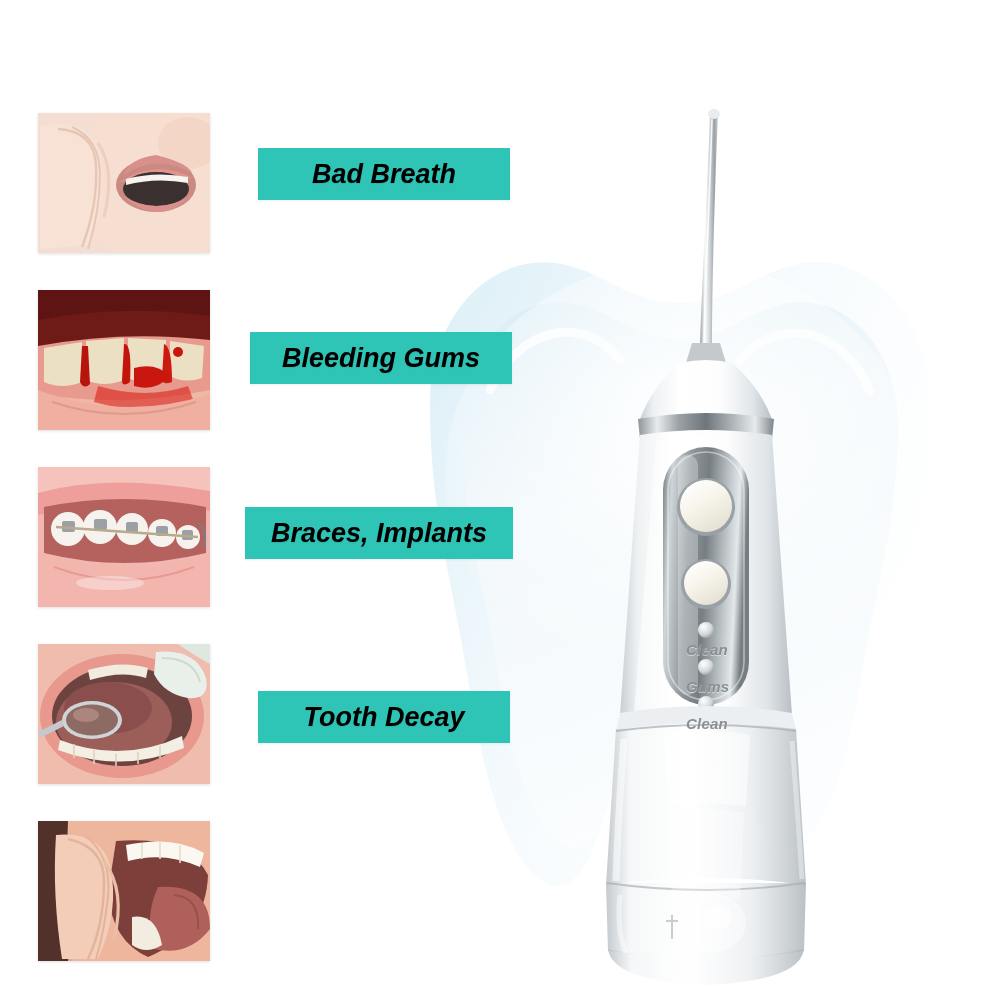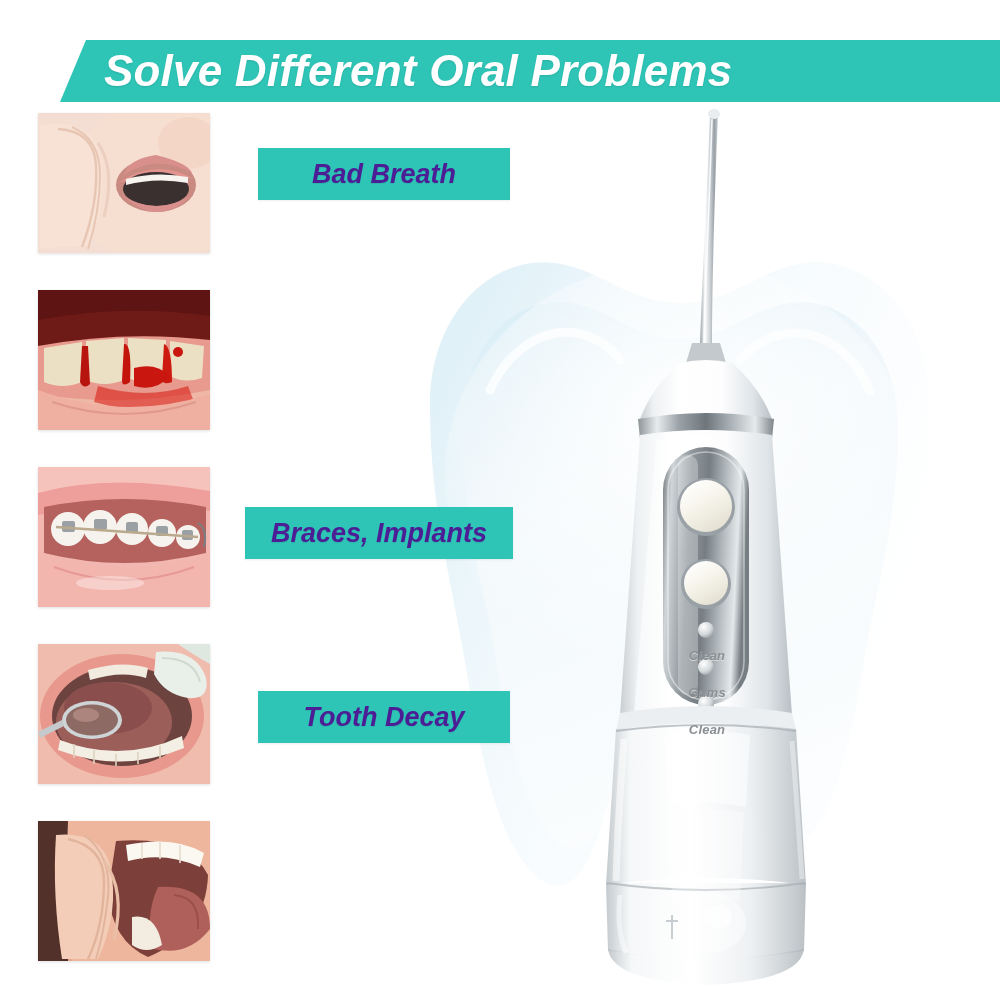--- a/index.html
+++ b/index.html
@@ -37,32 +37,32 @@
   }
   .thumb svg { display:block; width:100%; height:100%; }
 
   
   .chip {
     position:absolute; height:52px;
     background:#2ec4b6; display:flex; align-items:center;
     box-shadow:0 1px 2px rgba(0,0,0,.07);
   }
   .chip span {
-    color:#4c1d95; font-size:27px; font-weight:bold; font-style:italic;
+    color:#000000; font-size:27px; font-weight:bold; font-style:italic;
     white-space:nowrap; width:100%; text-align:center;
     text-shadow:0 1px 1px rgba(0,0,0,.08);
   }
 
   
   .device { position:absolute; left:560px; top:95px; width:300px; height:890px; }
   .device svg { display:block; }
   .mode-lbl {
-    position:absolute; color:#8a8f93; font-size:13px;
+    position:absolute; color:#8a8f93; font-size:15px;
     font-weight:bold; font-style:italic;
-    letter-spacing:.2px; text-shadow:0 1px 0 rgba(255,255,255,.5);margin-top:7px;
+    letter-spacing:.2px; text-shadow:0 1px 0 rgba(255,255,255,.5);
   }
 </style>
 </head>
 <body>
 
 <div id="stage">
 
   <div class="tooth-bg">
     <svg viewBox="0 0 620 760" xmlns="http://www.w3.org/2000/svg">
       <defs>
@@ -109,23 +109,20 @@
                C238,655 214,692 184,664
                C148,630 136,542 122,462
                C110,400 92,338 92,250 Z" fill="url(#tg)"></path>
       <ellipse cx="310" cy="300" rx="235" ry="215" fill="url(#glow)"></ellipse>
 
       <path d="M120,215 C150,150 215,140 250,185" fill="none" stroke="#ffffff" stroke-width="9" stroke-linecap="round" opacity=".75"></path>
       <path d="M370,185 C410,140 472,152 500,216" fill="none" stroke="#ffffff" stroke-width="9" stroke-linecap="round" opacity=".7"></path>
     </svg>
   </div>
 
-  <div class="banner">
-    <div class="banner-text">Solve Different Oral Problems</div>
-  </div>
 
   <div class="thumb" style="top:113px;">
     <svg viewBox="0 0 172 140" preserveAspectRatio="xMidYMid slice">
       <rect width="172" height="140" fill="#f4ddd2"></rect>
 
       <ellipse cx="120" cy="70" rx="88" ry="82" fill="#f6ded1"></ellipse>
       <ellipse cx="150" cy="30" rx="30" ry="26" fill="#f3d6c6"></ellipse>
 
       <ellipse cx="118" cy="72" rx="40" ry="27" fill="#c98a82"></ellipse>
       <path d="M80,70 Q118,44 156,66 Q120,56 80,70 Z" fill="#e2938e"></path>
@@ -162,20 +159,23 @@
       <path d="M44,56 L50,56 L52,94 Q46,100 42,92 Z" fill="#b8140e"></path>
       <path d="M86,54 Q94,52 92,92 Q84,98 84,90 Z" fill="#c4150d"></path>
       <path d="M126,54 Q134,56 134,92 Q124,96 124,88 Z" fill="#cc1a10"></path>
       <path d="M96,78 Q118,72 132,86 Q118,102 96,96 Z" fill="#c9170f"></path>
       <circle cx="140" cy="62" r="5" fill="#c9170f"></circle>
       <path d="M60,96 Q108,110 150,96 L156,112 Q104,126 56,112 Z" fill="#d9150c" opacity=".55"></path>
 
       <path d="M0,100 Q86,132 172,104 L172,140 L0,140 Z" fill="#f0b0a1"></path>
       <path d="M14,112 Q86,136 158,112" fill="none" stroke="#e09a8c" stroke-width="2"></path>
     </svg>
+  </div>
+  <div class="chip" style="left:250px; top:332px; width:262px;">
+    <span>Bleeding Gums</span>
   </div>
 
   <div class="thumb" style="top:467px;">
     <svg viewBox="0 0 172 140" preserveAspectRatio="xMidYMid slice">
       <rect width="172" height="140" fill="#f2b7b0"></rect>
 
       <path d="M0,0 L172,0 L172,30 Q86,10 0,34 Z" fill="#f5c3bb"></path>
       <path d="M0,26 Q70,6 172,24 L172,44 Q86,30 0,48 Z" fill="#ef9f9b"></path>
 
       <path d="M6,40 Q86,24 168,40 L168,86 Q86,106 6,86 Z" fill="#b5625f"></path>

